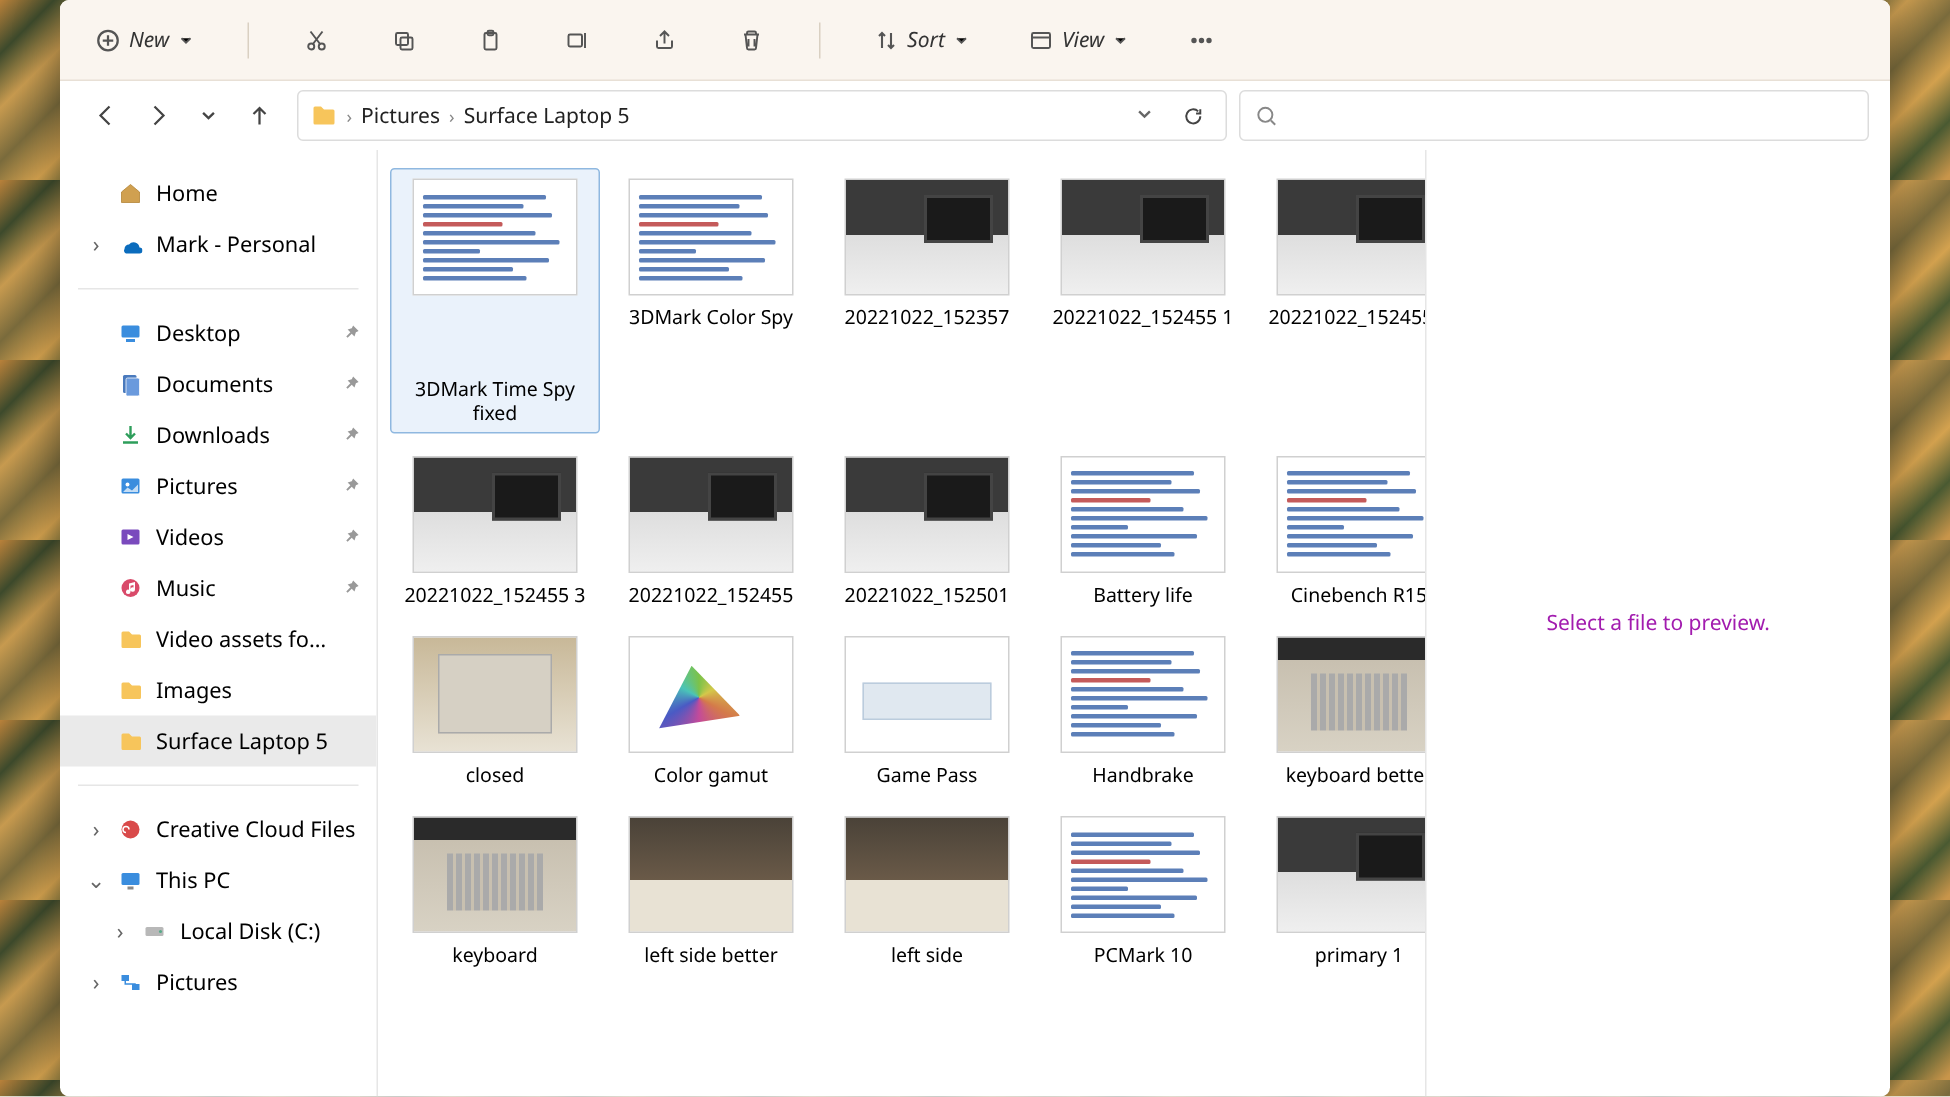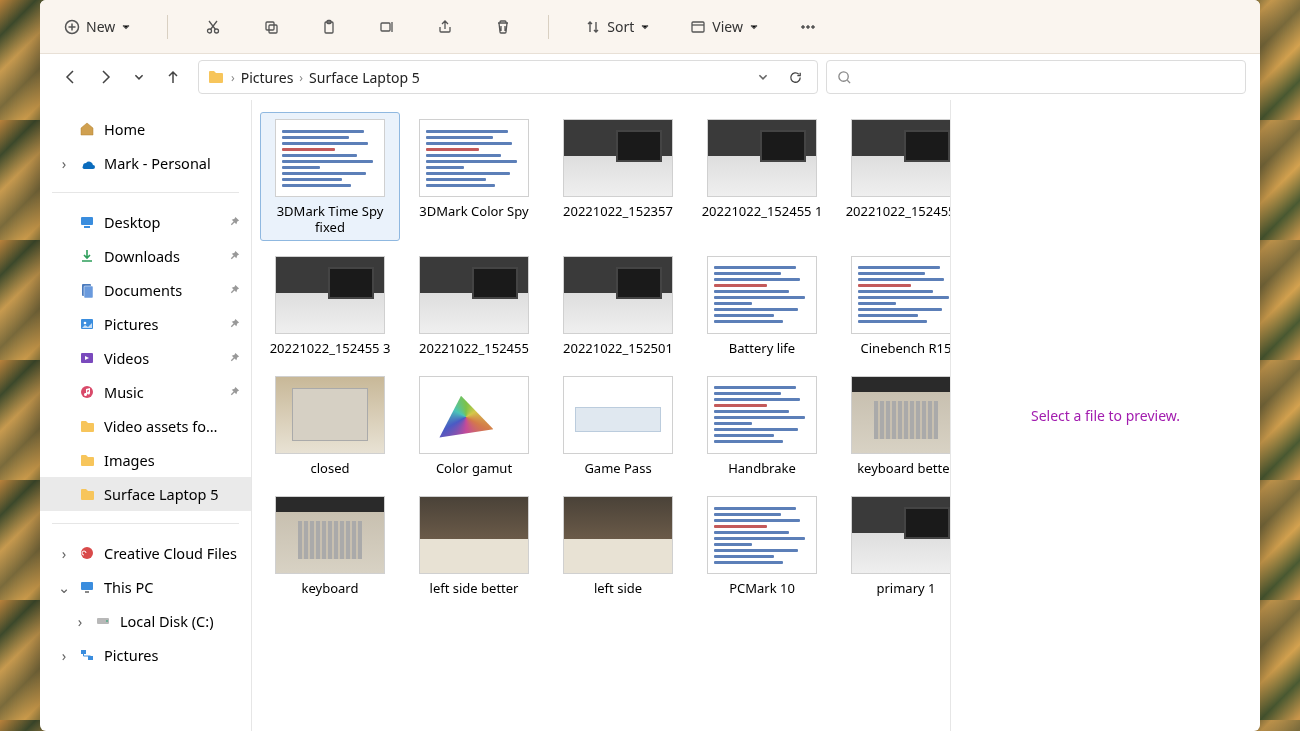--- a/index.html
+++ b/index.html
@@ -26,20 +26,21 @@
 
 
 .toolbar {
   height: 54px;
   background: #faf5ef;
   border-bottom: 1px solid #e8e0d6;
   display: flex;
   align-items: center;
   padding: 0 14px;
   gap: 20px;
+  font-style: italic;
 }
 .tool-btn {
   height: 34px;
   padding: 0 10px;
   border-radius: 4px;
   display: inline-flex;
   align-items: center;
   gap: 6px;
   font-size: 14px;
   color: #333;
@@ -130,21 +131,21 @@
   gap: 8px 4px;
 }
 .file {
   width: 140px;
   padding: 6px 4px 4px;
   border: 1px solid transparent;
   border-radius: 3px;
   display: flex; flex-direction: column; align-items: center;
   cursor: pointer;
 }
-.file.selected { border: 1px solid #8fb8e0; background: #eaf2fb; }
+.file.selected { border: 1px solid #8fb8e0; background: #eaf2fb; gap: 48px; }
 .thumb {
   width: 110px; height: 78px;
   border: 1px solid #d0d0d0;
   background: #f0f0f0;
   display: flex; align-items: center; justify-content: center;
   overflow: hidden;
 }
 .thumb.chart {
   background: #fff;
   flex-direction: column;
@@ -382,37 +383,37 @@
               </span>
               <span class="side-lbl">Desktop</span>
               <span class="side-pin"><svg width="11" height="11" viewBox="0 0 12 12" fill="#999">
                   <path d="M7 1l4 4-2 1-1 3-2-2-3 3-1-1 3-3-2-2 3-1z"></path>
                 </svg></span>
             </div>
             <div class="side-item">
               <span class="side-exp"></span>
               <span class="side-icon">
                 <svg width="16" height="16" viewBox="0 0 16 16">
-                  <path d="M8 2v8M5 7l3 3 3-3M3 13h10" stroke="#2e9e5b" stroke-width="1.6" fill="none"></path>
-                </svg>
-              </span>
-              <span class="side-lbl">Downloads</span>
+                  <rect x="3" y="2" width="9" height="12" rx="1" fill="#4a7abd"></rect>
+                  <rect x="5" y="4" width="9" height="12" rx="1" fill="#6a9add" stroke="#fff" stroke-width=".5"></rect>
+                </svg>
+              </span>
+              <span class="side-lbl">Documents</span>
               <span class="side-pin"><svg width="11" height="11" viewBox="0 0 12 12" fill="#999">
                   <path d="M7 1l4 4-2 1-1 3-2-2-3 3-1-1 3-3-2-2 3-1z"></path>
                 </svg></span>
             </div>
             <div class="side-item">
               <span class="side-exp"></span>
               <span class="side-icon">
                 <svg width="16" height="16" viewBox="0 0 16 16">
-                  <rect x="3" y="2" width="9" height="12" rx="1" fill="#4a7abd"></rect>
-                  <rect x="5" y="4" width="9" height="12" rx="1" fill="#6a9add" stroke="#fff" stroke-width=".5"></rect>
-                </svg>
-              </span>
-              <span class="side-lbl">Documents</span>
+                  <path d="M8 2v8M5 7l3 3 3-3M3 13h10" stroke="#2e9e5b" stroke-width="1.6" fill="none"></path>
+                </svg>
+              </span>
+              <span class="side-lbl">Downloads</span>
               <span class="side-pin"><svg width="11" height="11" viewBox="0 0 12 12" fill="#999">
                   <path d="M7 1l4 4-2 1-1 3-2-2-3 3-1-1 3-3-2-2 3-1z"></path>
                 </svg></span>
             </div>
             <div class="side-item">
               <span class="side-exp"></span>
               <span class="side-icon">
                 <svg width="16" height="16" viewBox="0 0 16 16">
                   <rect x="2" y="3" width="12" height="10" rx="1" fill="#3a8dde"></rect>
                   <circle cx="6" cy="7" r="1.3" fill="#fff"></circle>

